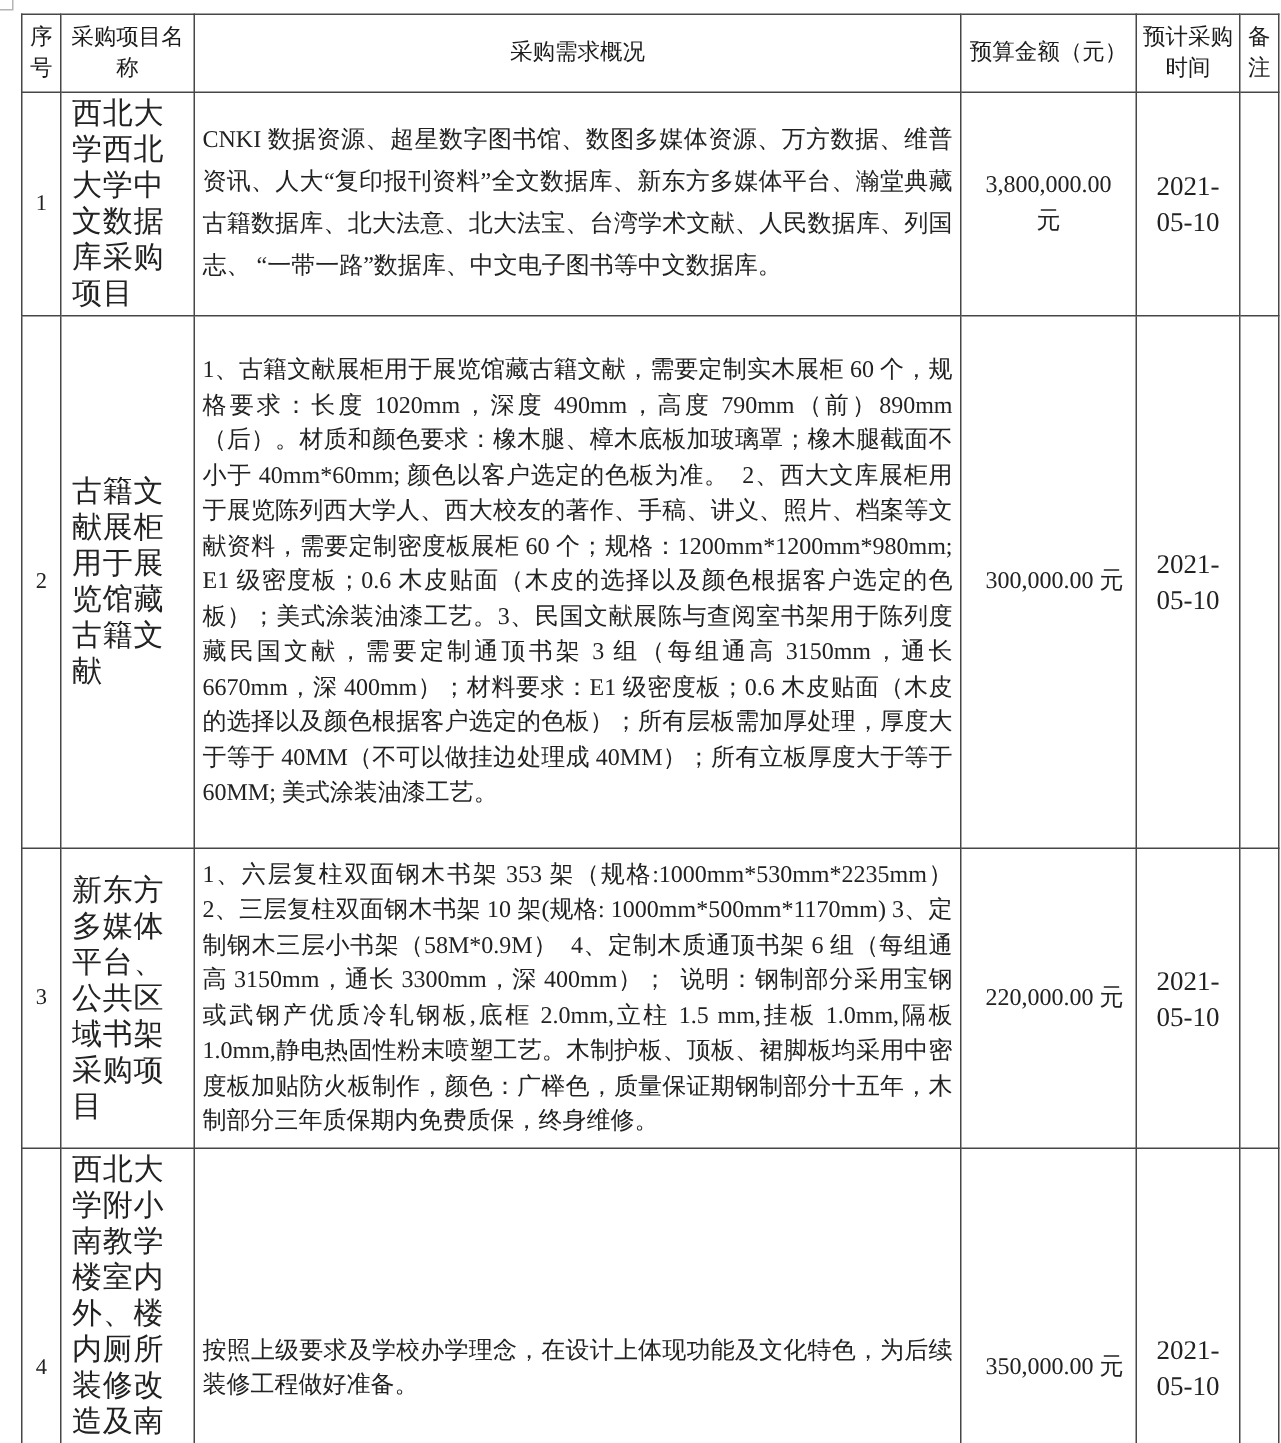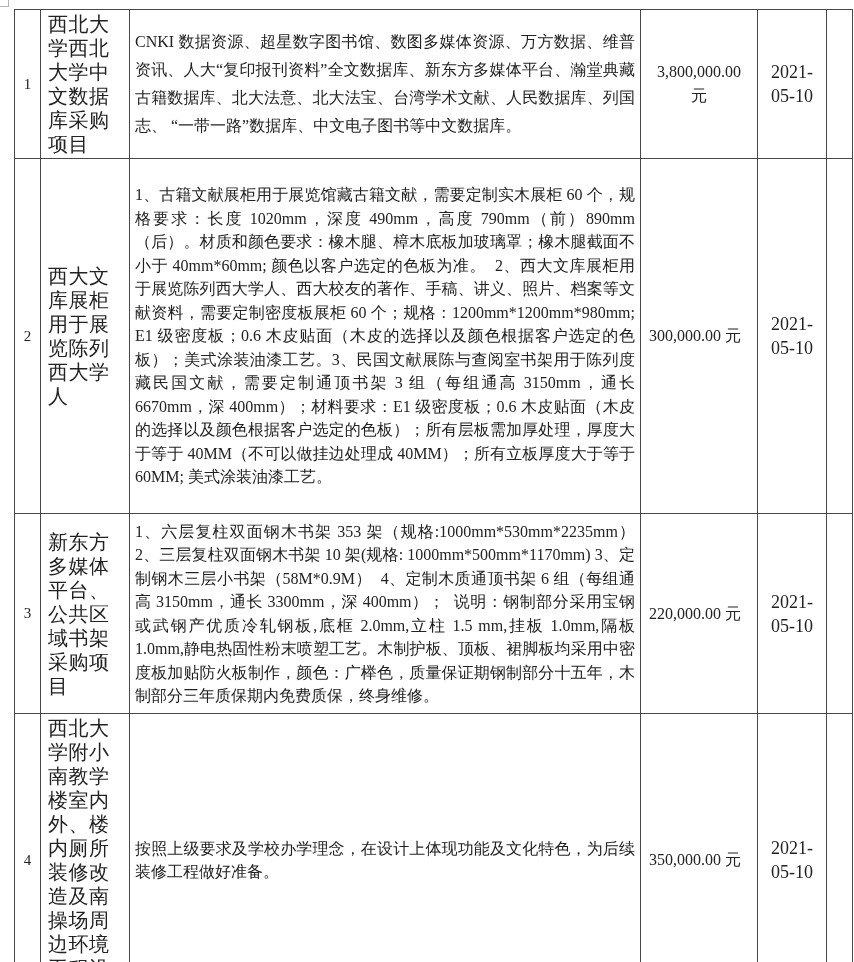--- a/index.html
+++ b/index.html
@@ -65,21 +65,21 @@
     line-height: 23.5px;
     text-align: justify;
     padding: 4px 5px;
     white-space: pre-wrap;
     margin-left: 45px;
   }
   td.summary.airy { line-height: 28px; }
   td.budget {
     font-size: 16px;
     line-height: 24px;
-    text-align: left;
+    text-align: right;
     padding: 0 8px;
   }
   td.budget.wrap-right { text-align: center; }
   td.time {
     font-size: 18px;
     line-height: 24px;
     text-align: center;
     padding: 0 3px;
   }
   td.note { font-size: 15px; }
@@ -99,33 +99,41 @@
   <table class="doc">
     <colgroup>
       <col style="width:26px">
       <col style="width:89px">
       <col style="width:511px">
       <col style="width:117px">
       <col style="width:69px">
       <col style="width:26px">
     </colgroup>
     <tbody>
+      <tr class="hrow">
+        <th class="hdr">序号</th>
+        <th class="hdr">采购项目名称</th>
+        <th class="hdr">采购需求概况</th>
+        <th class="hdr">预算金额（元）</th>
+        <th class="hdr">预计采购时间</th>
+        <th class="hdr">备注</th>
+      </tr>
 
       <tr class="r1">
         <td class="no">1</td>
         <td class="name">西北大学西北大学中文数据库采购项目</td>
         <td class="summary airy">CNKI 数据资源、超星数字图书馆、数图多媒体资源、万方数据、维普资讯、人大“复印报刊资料”全文数据库、新东方多媒体平台、瀚堂典藏古籍数据库、北大法意、北大法宝、台湾学术文献、人民数据库、列国志、 “一带一路”数据库、中文电子图书等中文数据库。</td>
         <td class="budget wrap-right">3,800,000.00 元</td>
         <td class="time">2021-05-10</td>
         <td class="note"></td>
       </tr>
 
       <tr class="r2">
         <td class="no">2</td>
-        <td class="name">西大文库展柜用于展览陈列西大学人</td>
+        <td class="name">古籍文献展柜用于展览馆藏古籍文献</td>
         <td class="summary">1、古籍文献展柜用于展览馆藏古籍文献，需要定制实木展柜 60 个，规格要求：长度 1020mm，深度 490mm，高度 790mm（前）890mm（后）。材质和颜色要求：橡木腿、樟木底板加玻璃罩；橡木腿截面不小于 40mm*60mm; 颜色以客户选定的色板为准。  2、西大文库展柜用于展览陈列西大学人、西大校友的著作、手稿、讲义、照片、档案等文献资料，需要定制密度板展柜 60 个；规格：1200mm*1200mm*980mm; E1 级密度板；0.6 木皮贴面（木皮的选择以及颜色根据客户选定的色板）；美式涂装油漆工艺。3、民国文献展陈与查阅室书架用于陈列度藏民国文献，需要定制通顶书架 3 组（每组通高 3150mm，通长 6670mm，深 400mm）；材料要求：E1 级密度板；0.6 木皮贴面（木皮的选择以及颜色根据客户选定的色板）；所有层板需加厚处理，厚度大于等于 40MM（不可以做挂边处理成 40MM）；所有立板厚度大于等于 60MM; 美式涂装油漆工艺。</td>
         <td class="budget">300,000.00 元</td>
         <td class="time">2021-05-10</td>
         <td class="note"></td>
       </tr>
 
       <tr class="r3">
         <td class="no">3</td>
         <td class="name">新东方多媒体平台、公共区域书架采购项目</td>
         <td class="summary">1、六层复柱双面钢木书架 353 架（规格:1000mm*530mm*2235mm）  2、三层复柱双面钢木书架 10 架(规格: 1000mm*500mm*1170mm) 3、定制钢木三层小书架（58M*0.9M）  4、定制木质通顶书架 6 组（每组通高 3150mm，通长 3300mm，深 400mm）；  说明：钢制部分采用宝钢或武钢产优质冷轧钢板,底框 2.0mm,立柱 1.5 mm,挂板 1.0mm,隔板 1.0mm,静电热固性粉末喷塑工艺。木制护板、顶板、裙脚板均采用中密度板加贴防火板制作，颜色：广榉色，质量保证期钢制部分十五年，木制部分三年质保期内免费质保，终身维修。</td>

